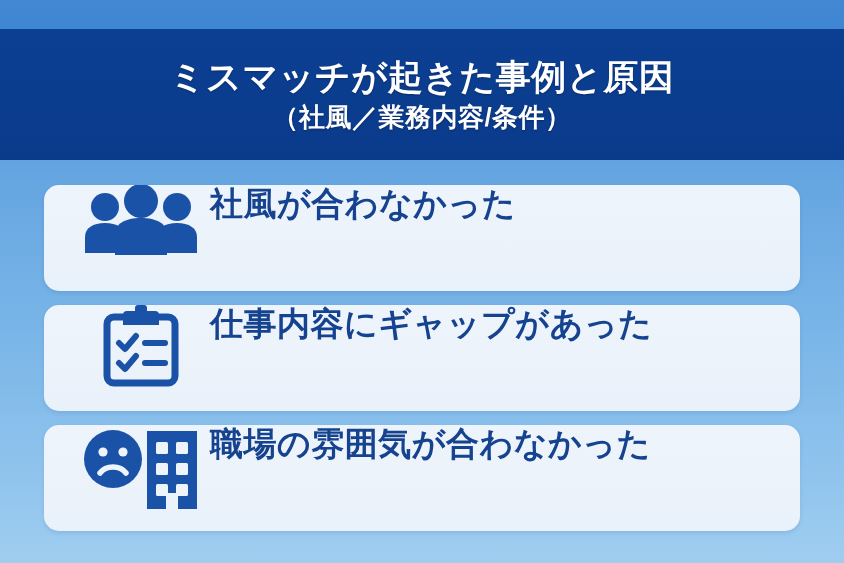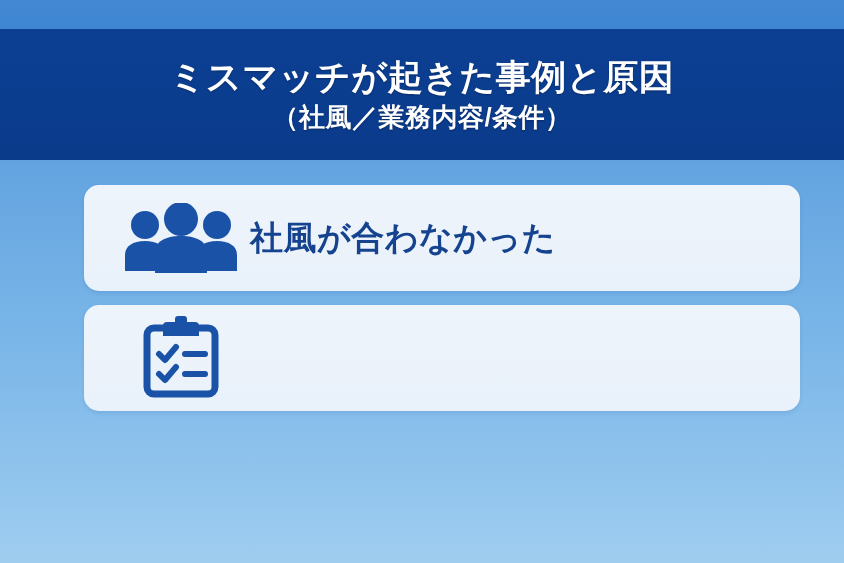--- a/index.html
+++ b/index.html
@@ -72,24 +72,23 @@
     flex-direction: column;
     gap: 14px;
   }
   .card {
     position: relative;
     height: 106px;
     box-sizing: border-box;
     background: linear-gradient(180deg, #eef4fb 0%, #e9f1fa 100%);
     border-radius: 15px;
     display: flex;
-    align-items: center;
+    align-items: flex-start;
     padding-left: 34px;
     box-shadow: 0 2px 4px rgba(12, 58, 130, 0.12);
-    margin-left: 40px;
   }
   .card-icon {
     flex: 0 0 auto;
     width: 126px;
     display: flex;
     align-items: center;
     justify-content: center;
   }
   .card-icon svg {
     display: block;
@@ -154,17 +153,44 @@
             <polyline points="28,38 34,44 45,31"></polyline>
 
             <line x1="54" y1="38" x2="74" y2="38"></line>
 
             <polyline points="28,58 34,64 45,51"></polyline>
 
             <line x1="54" y1="58" x2="74" y2="58"></line>
           </g>
         </svg>
       </div>
+      <div class="card-label">仕事内容にギャップがあった</div>
     </div>
 
+    <div class="card">
+      <div class="card-icon">
+        <svg width="124" height="84" viewBox="0 0 124 84" aria-hidden="true">
+
+          <g>
+            <circle cx="34" cy="34" r="29" fill="#1a52a8"></circle>
+            <circle cx="24" cy="27" r="4.6" fill="#eef4fb"></circle>
+            <circle cx="44" cy="27" r="4.6" fill="#eef4fb"></circle>
+            <path d="M21 48 C27 40 41 40 47 48" fill="none" stroke="#eef4fb" stroke-width="5.5" stroke-linecap="round"></path>
+          </g>
+
+          <g fill="#1a52a8">
+            <path d="M68 6 h50 v78 h-19 v-16 h-12 v16 h-19 z"></path>
+          </g>
+          <g fill="#eef4fb">
+            <rect x="77" y="17" width="12" height="12" rx="1.5"></rect>
+            <rect x="97" y="17" width="12" height="12" rx="1.5"></rect>
+            <rect x="77" y="38" width="12" height="12" rx="1.5"></rect>
+            <rect x="97" y="38" width="12" height="12" rx="1.5"></rect>
+            <rect x="77" y="59" width="12" height="12" rx="1.5"></rect>
+            <rect x="97" y="59" width="12" height="12" rx="1.5"></rect>
+          </g>
+        </svg>
+      </div>
+      <div class="card-label">職場の雰囲気が合わなかった</div>
+    </div>
 
   </div>
 </div>
 
 </body></html>

